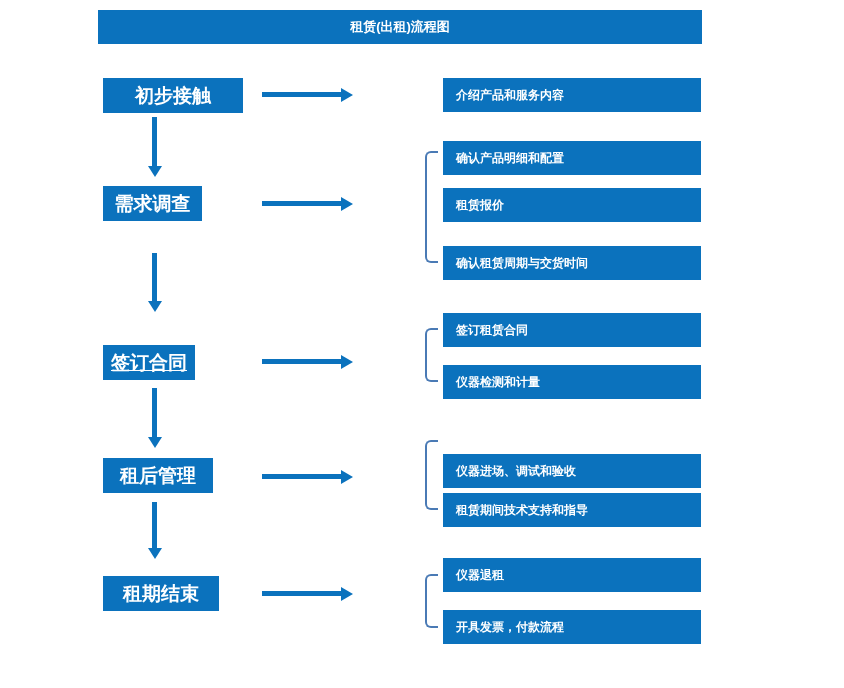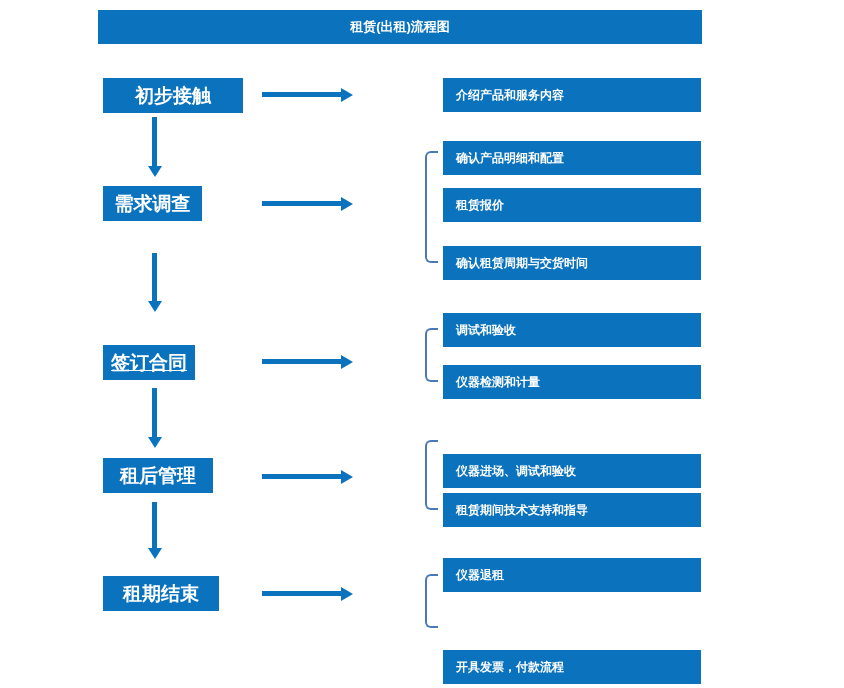--- a/index.html
+++ b/index.html
@@ -42,21 +42,21 @@
   .detail {
     left: 443px; width: 258px; height: 34px; line-height: 34px;
     background: var(--primary); color: var(--box_text);
     font-size: 12px; font-weight: bold;
     padding-left: 13px; white-space: nowrap; overflow: hidden;
   }
   .d1a { top: 78px; }
   .d2a { top: 141px; } .d2b { top: 188px; } .d2c { top: 246px; }
   .d3a { top: 313px; } .d3b { top: 365px; }
   .d4a { top: 425px; margin-top: 29px; } .d4b { top: 493px; }
-  .d5a { top: 558px; } .d5b { top: 610px; margin-top: 40px; }
+  .d5a { top: 558px; } .d5b { top: 610px; }
 
   
   .harrow { left: 262px; width: 91px; height: 14px; }
   .harrow .line {
     position: absolute; left: 0; top: 4px; width: 79px; height: 5px;
     background: var(--primary);
   }
   .harrow .head {
     position: absolute; left: 79px; top: 0; width: 0; height: 0;
     border-top: 7px solid transparent; border-bottom: 7px solid transparent;
@@ -146,20 +146,20 @@
 <div class="abs bracket b3"></div>
 <div class="abs bracket b4"></div>
 <div class="abs bracket b5"></div>
 
 <div class="abs detail d1a">介绍产品和服务内容</div>
 
 <div class="abs detail d2a">确认产品明细和配置</div>
 <div class="abs detail d2b">租赁报价</div>
 <div class="abs detail d2c">确认租赁周期与交货时间</div>
 
-<div class="abs detail d3a">调试和验收</div>
+<div class="abs detail d3a">签订租赁合同</div>
 <div class="abs detail d3b">仪器检测和计量</div>
 
 <div class="abs detail d4a">仪器进场、调试和验收</div>
 <div class="abs detail d4b">租赁期间技术支持和指导</div>
 
 <div class="abs detail d5a">仪器退租</div>
 <div class="abs detail d5b">开具发票，付款流程</div>
 
 </body></html>

